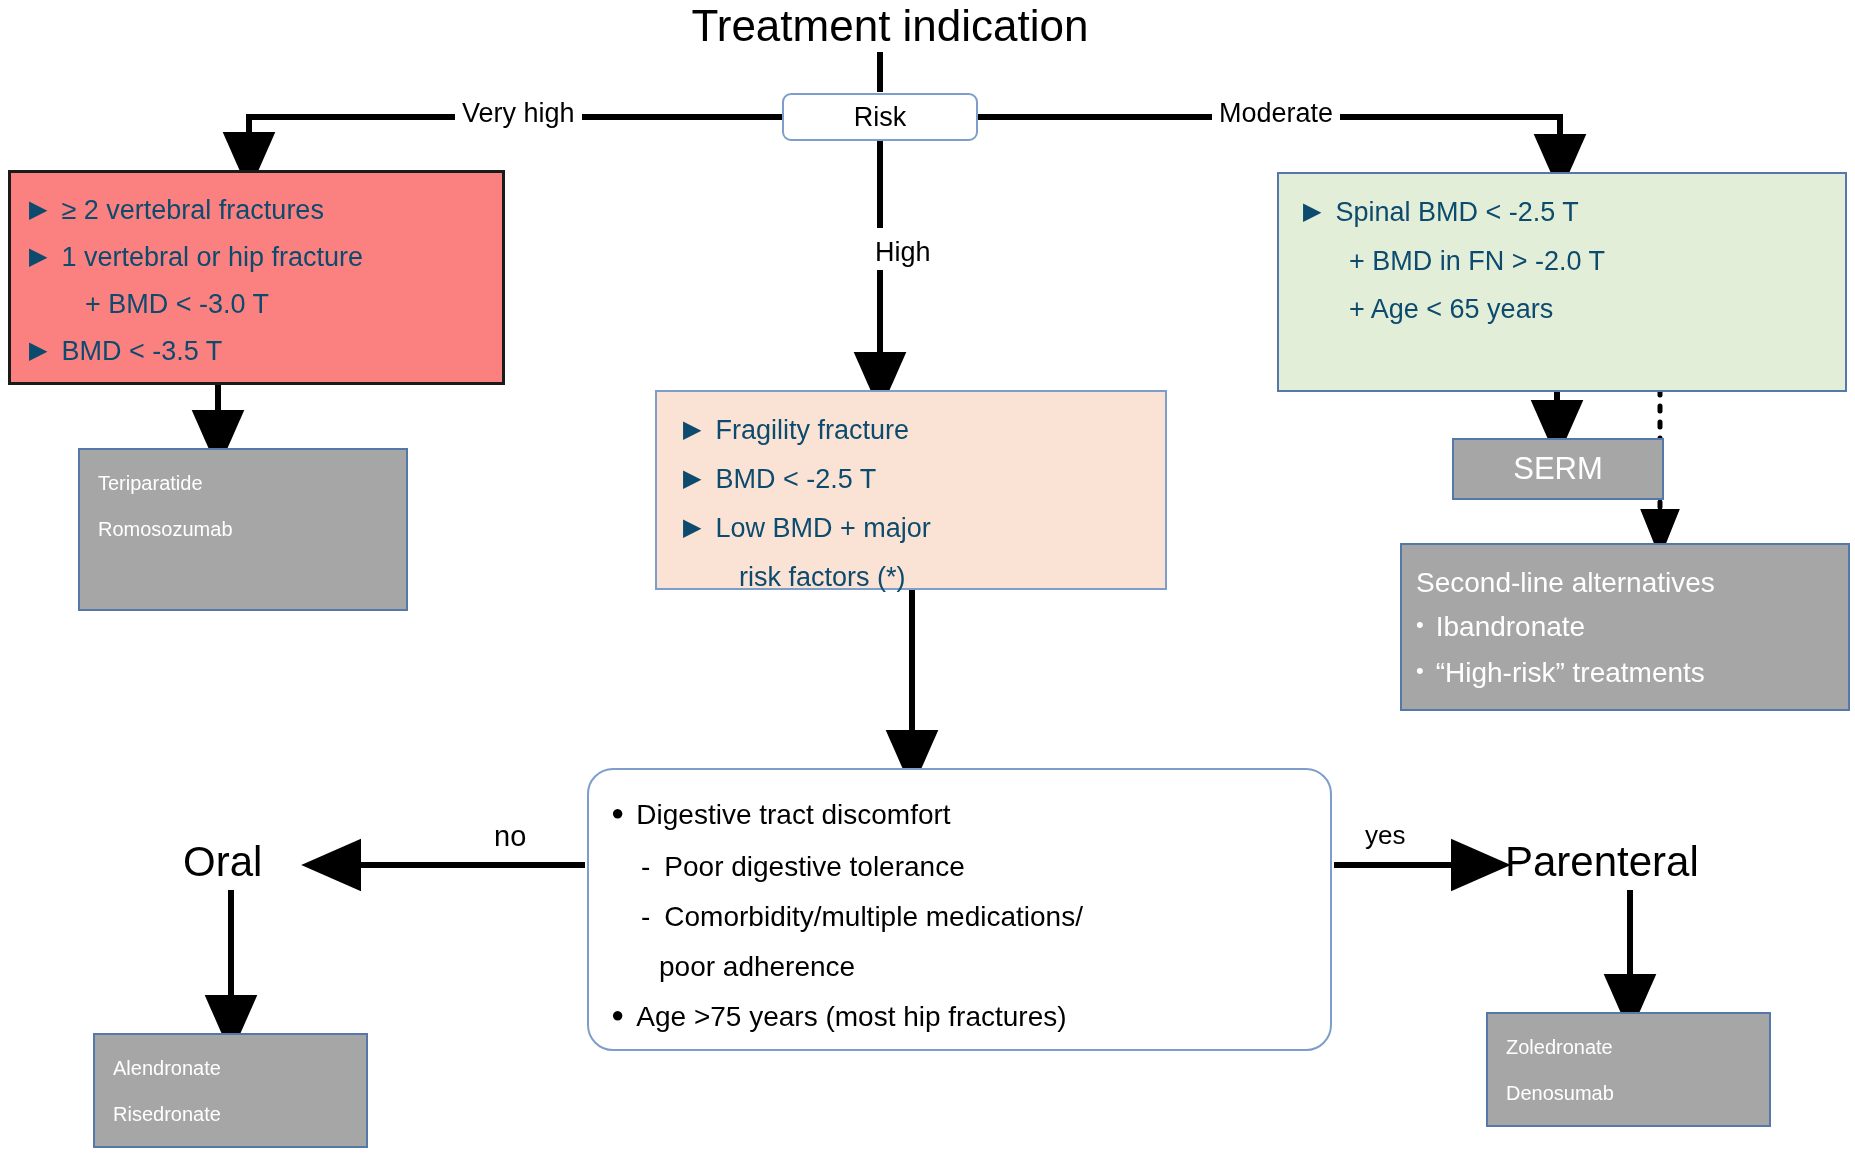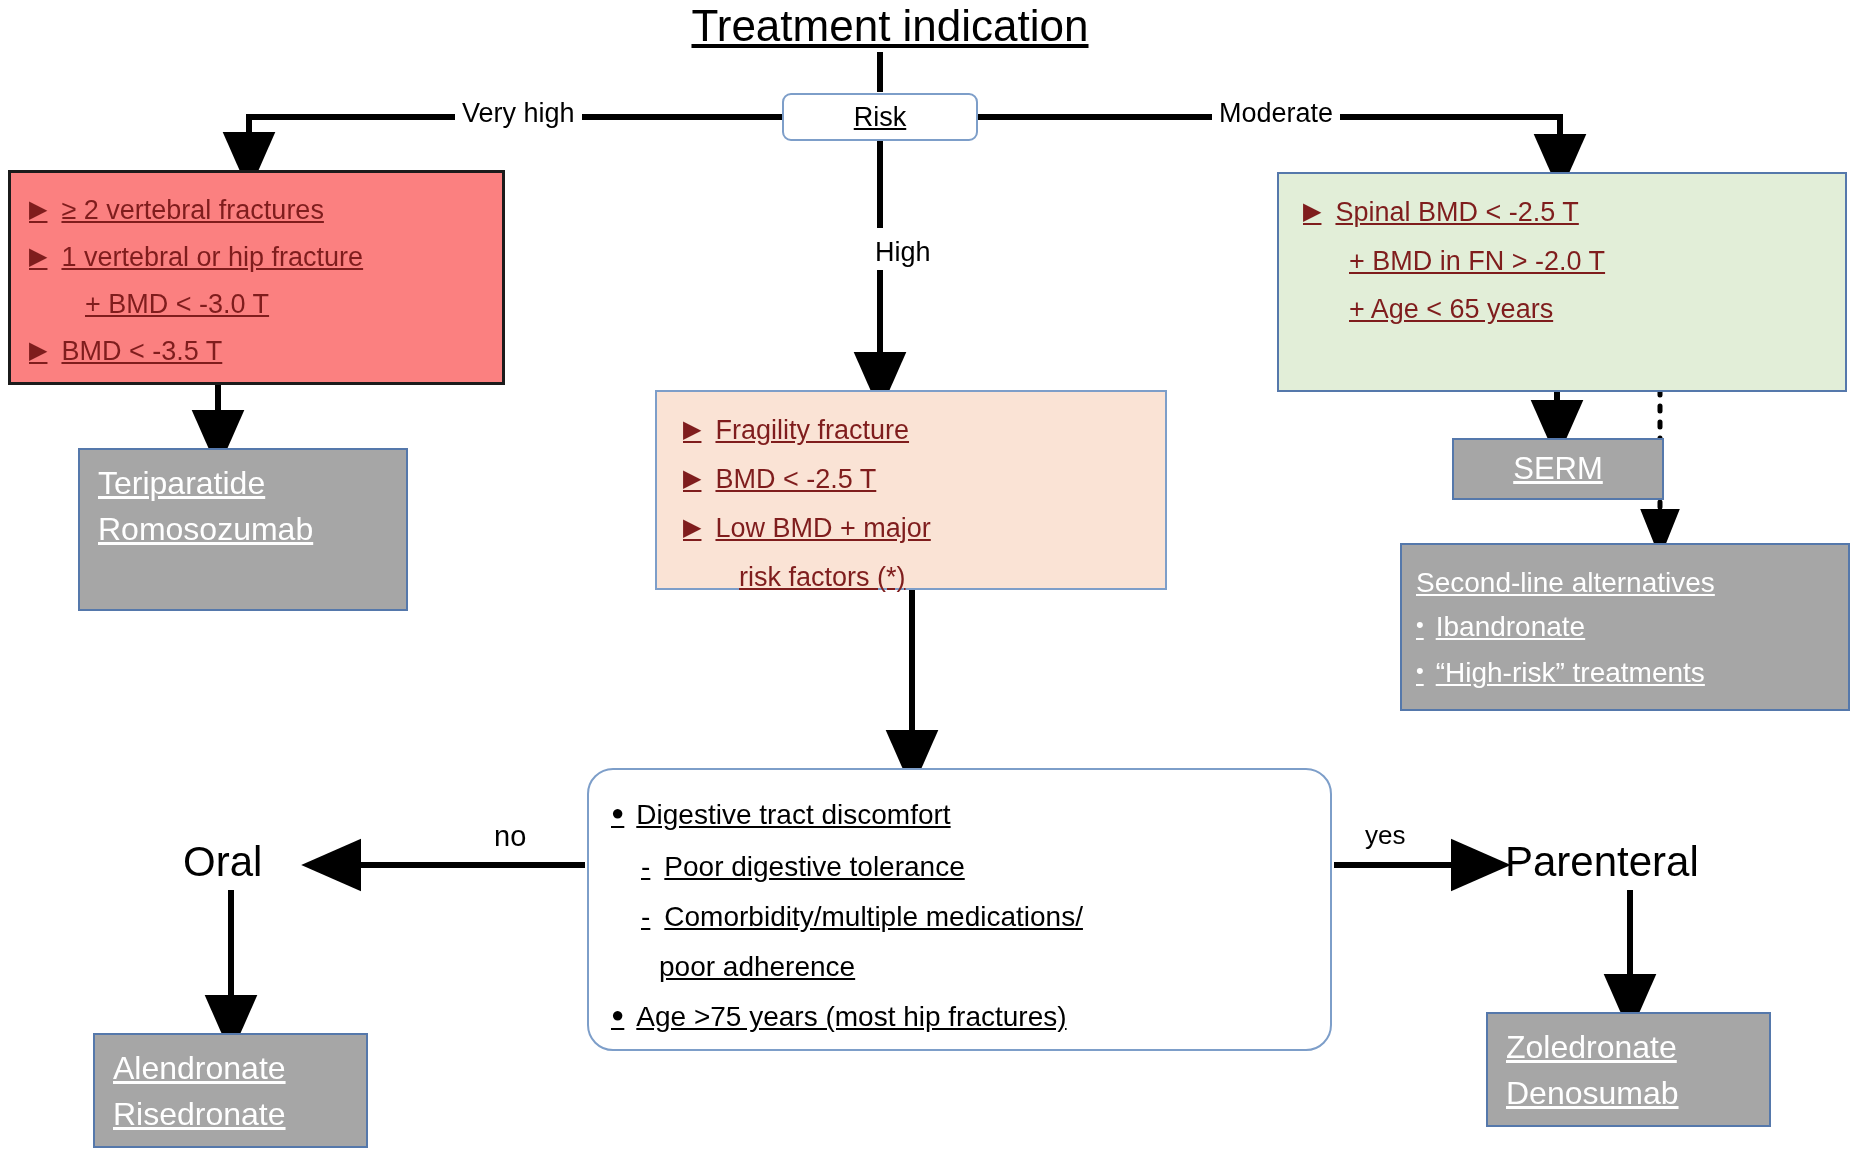--- a/index.html
+++ b/index.html
@@ -11,21 +11,20 @@
     position: relative;
     width: 1855px;
     height: 1160px;
     background: #ffffff;
     font-family: "Liberation Sans", sans-serif;
     overflow: hidden;
   }
   .node {
     position: absolute;
     box-sizing: border-box;
-    text-decoration: underline;
   }
   
   #title {
     left: 560px;
     top: 0px;
     width: 660px;
     text-align: center;
     font-size: 44px;
     color: #000000;
     line-height: 52px;
@@ -58,21 +57,21 @@
   #label-moderate  { left: 1212px; top: 98px; }
   #label-high      { left: 868px; top: 237px; }
   #label-no        { left: 487px; top: 820px; font-size: 29px; }
   #label-yes       { left: 1358px; top: 820px; font-size: 26px; }
 
   
   .crit-box {
     box-sizing: border-box;
     padding: 14px 32px 14px 18px;
     font-size: 27px;
-    color: #7f1d1d;
+    color: #0c4a6e;
     line-height: 47px;
   }
   #red-box {
     left: 8px;
     top: 170px;
     width: 497px;
     height: 215px;
     background: #fb8080;
     border: 3px solid #1b1b1b;
   }
@@ -100,21 +99,21 @@
   .tri { font-size: 24px; margin-right: 14px; position: relative; top: -2px; }
   .indent-1 { padding-left: 56px; }
   .indent-plus { padding-left: 46px; }
 
   
   .grey-box {
     background: #a6a6a6;
     border: 2px solid #5578ab;
     color: #ffffff;
     box-sizing: border-box;
-    font-size: 32px;
+    font-size: 20px;
     line-height: 46px;
     padding: 10px 18px;
   }
   #grey-antiresorptive {
     left: 78px;
     top: 448px;
     width: 330px;
     height: 163px;
   }
   #grey-serm {

